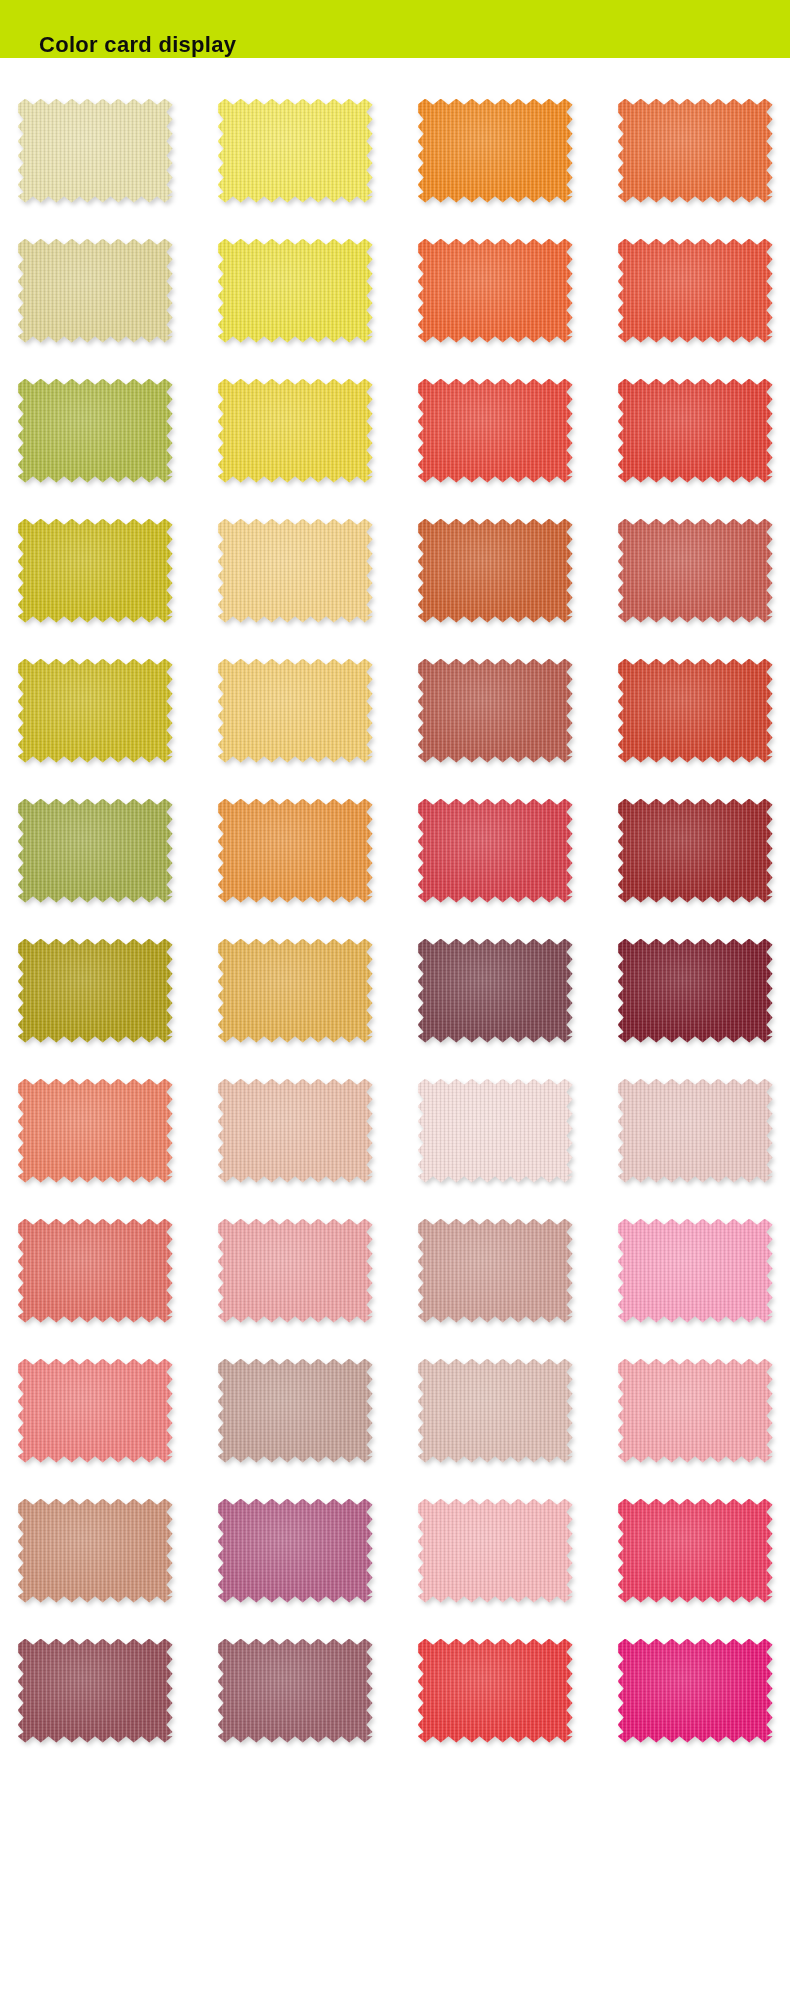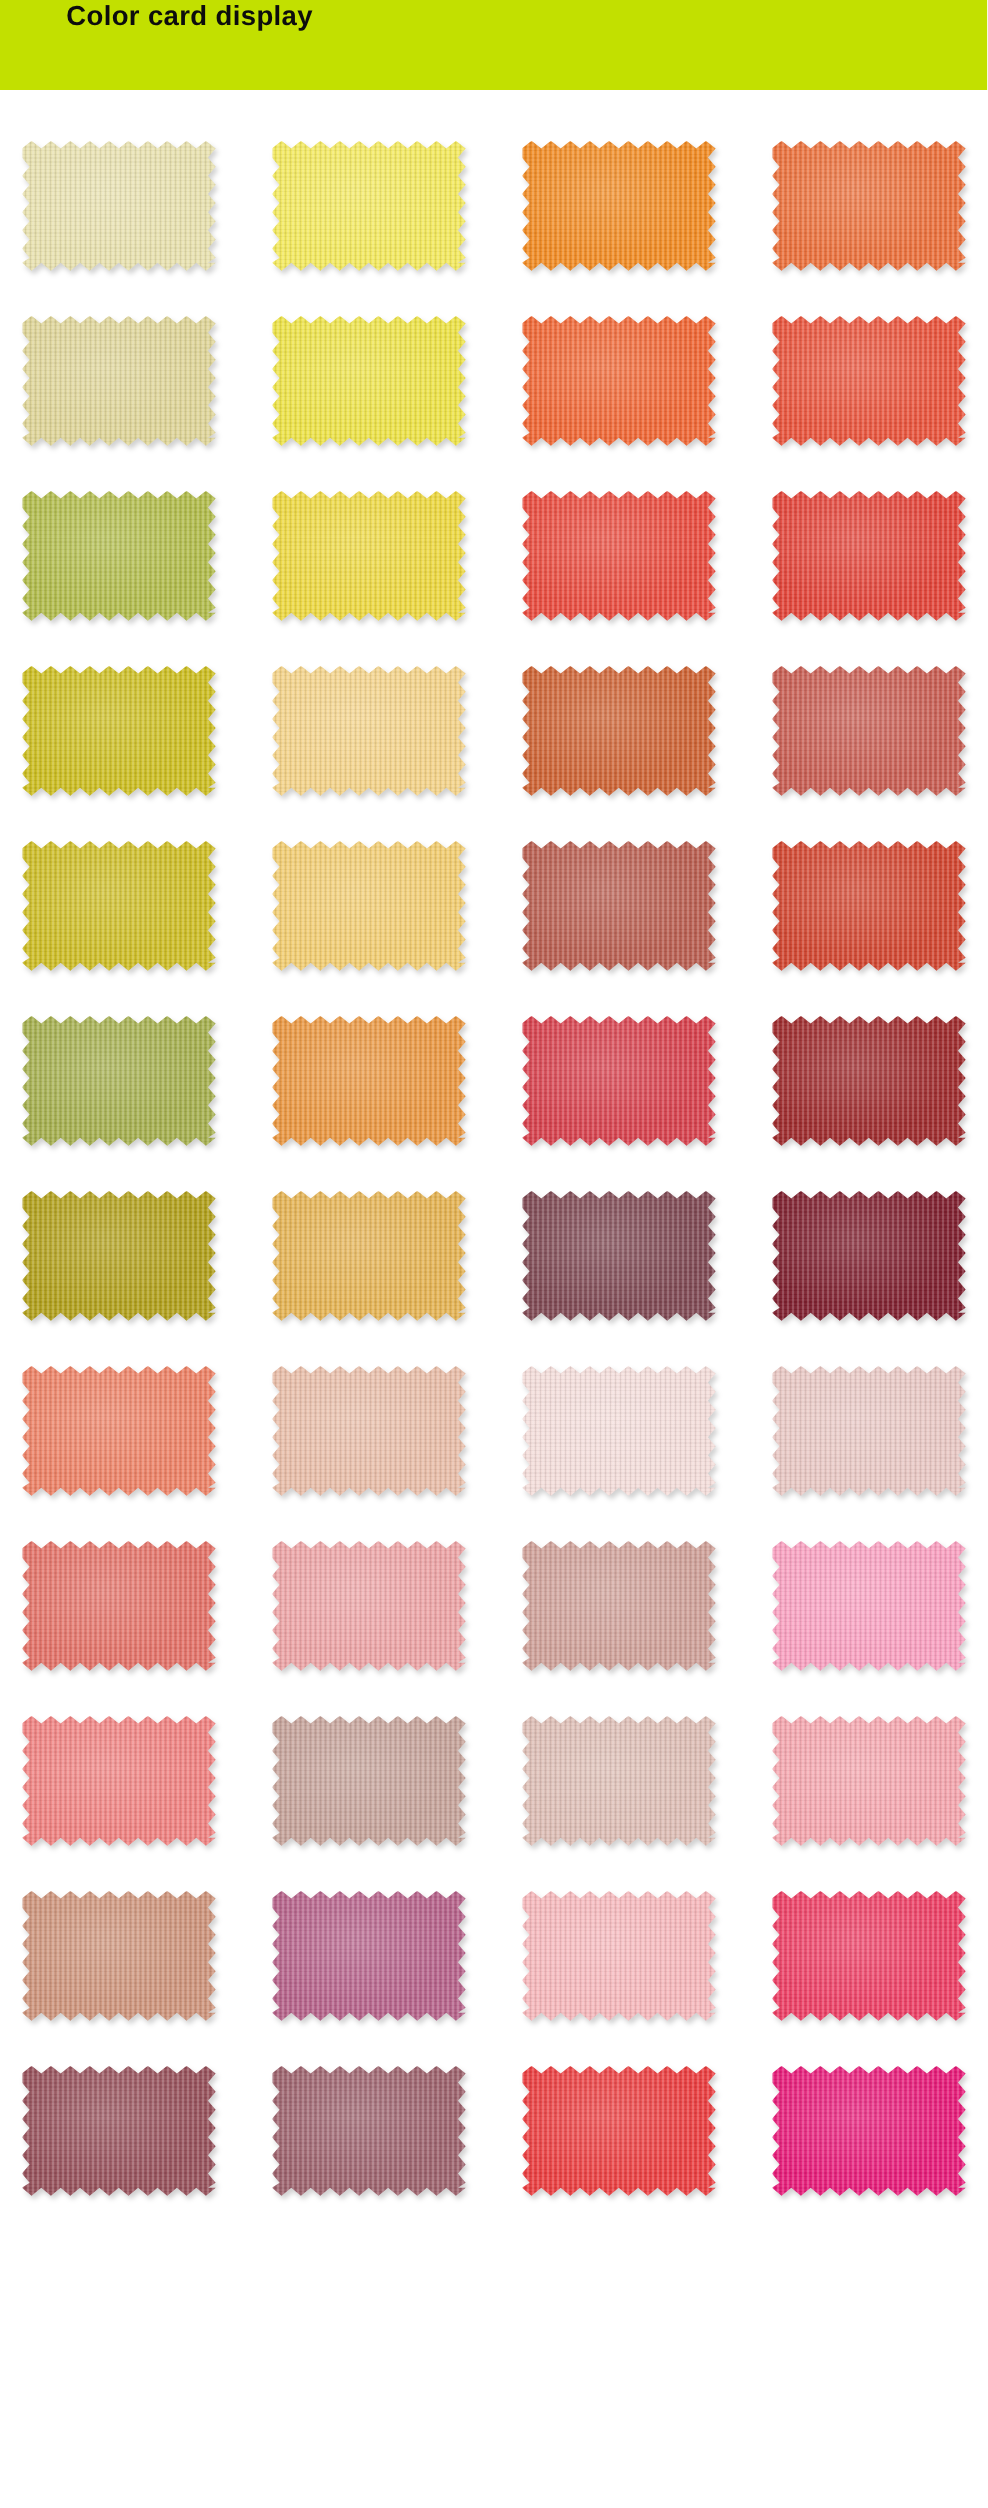--- a/index.html
+++ b/index.html
@@ -15,25 +15,25 @@
     position: relative;
     width: 790px;
     height: 2006px;
     background: #ffffff;
     overflow: hidden;
   }
 
   
   .header {
     width: 790px;
-    height: 72px;
+    height: 58px;
     background: #c2e000;
     display: flex;
-    align-items: flex-start;
-    padding-left: 53px;
+    align-items: flex-end;
+    padding-left: 39px;
   }
   .header-title {
     font-size: 22px;
     font-weight: bold;
     letter-spacing: 0.3px;
     color: #0d0d0d;
     font-family: "Liberation Sans", sans-serif;
     white-space: nowrap;
   }
 

